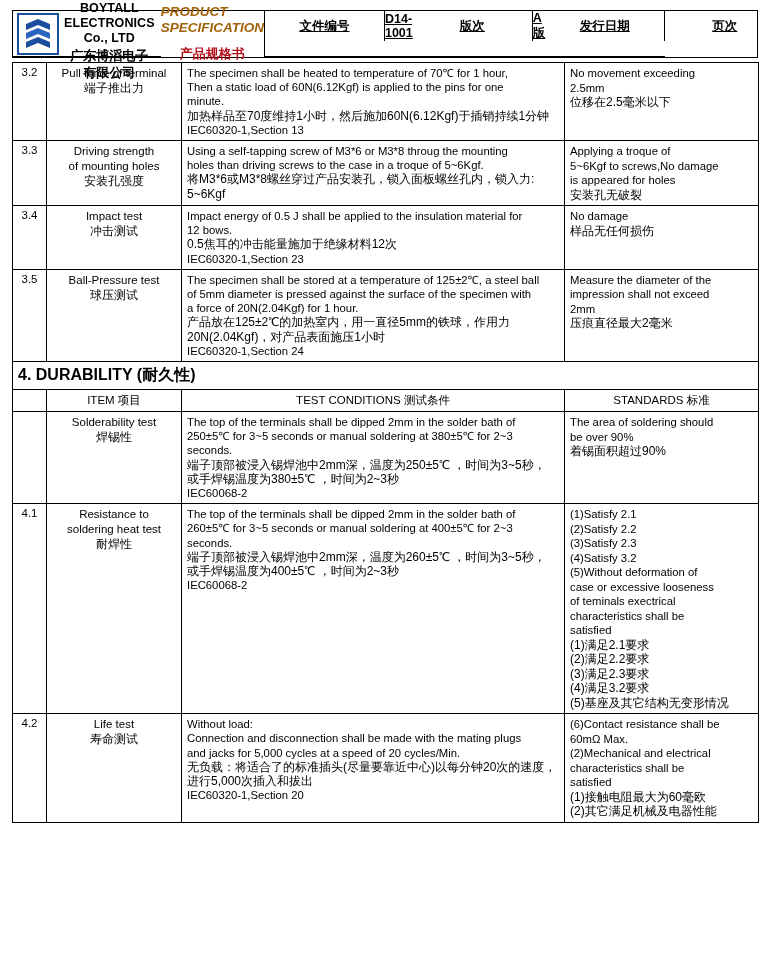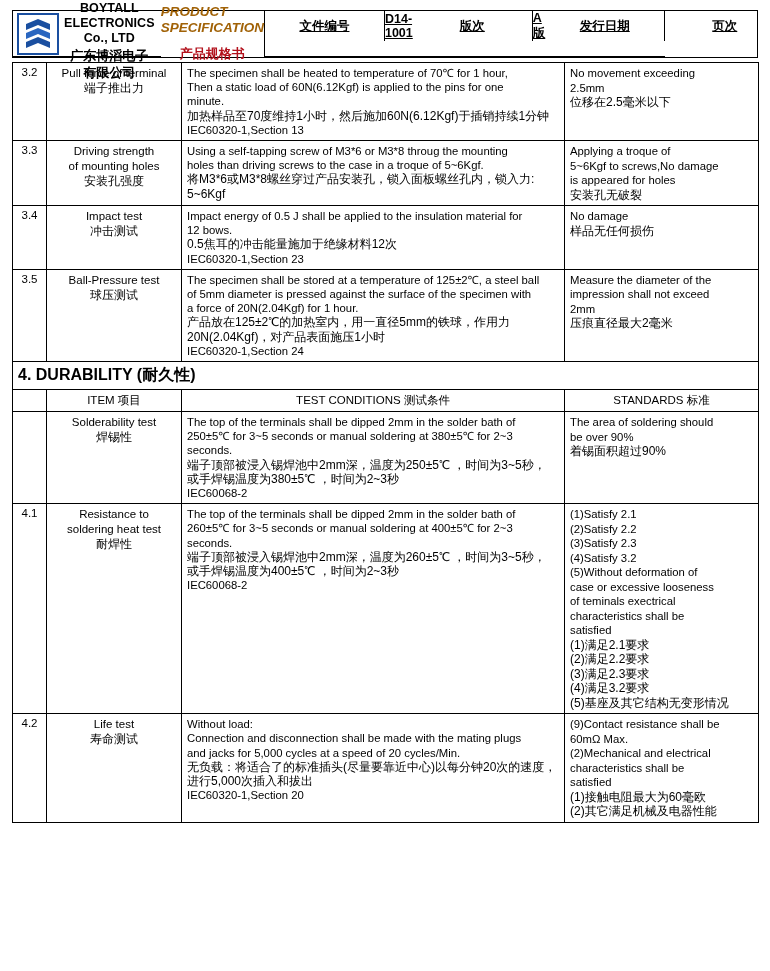--- a/index.html
+++ b/index.html
@@ -387,21 +387,21 @@
         </td>
         <td class="cell-cond">
           <span class="ln">Without load:</span>
           <span class="ln">Connection and disconnection shall be made with the mating plugs</span>
           <span class="ln">and jacks for 5,000 cycles at a speed of 20 cycles/Min.</span>
           <span class="ln cn">无负载：将适合了的标准插头(尽量要靠近中心)以每分钟20次的速度，</span>
           <span class="ln cn">进行5,000次插入和拔出</span>
           <span class="ln">IEC60320-1,Section 20</span>
         </td>
         <td class="cell-std top">
-          <span class="ln">(9)Contact resistance shall be</span>
+          <span class="ln">(6)Contact resistance shall be</span>
           <span class="ln">60mΩ Max.</span>
           <span class="ln">(2)Mechanical and electrical</span>
           <span class="ln">characteristics shall be</span>
           <span class="ln">satisfied</span>
           <span class="ln cn">(1)接触电阻最大为60毫欧</span>
           <span class="ln cn">(2)其它满足机械及电器性能</span>
         </td>
       </tr>
 
     </tbody>

